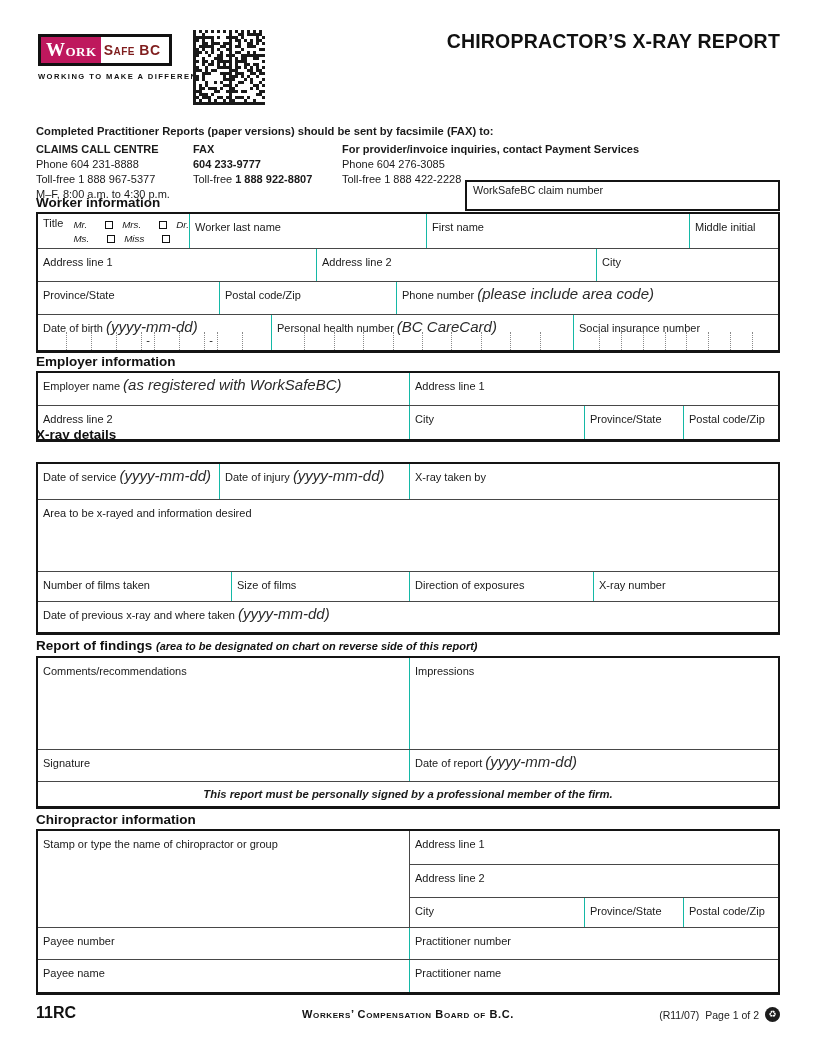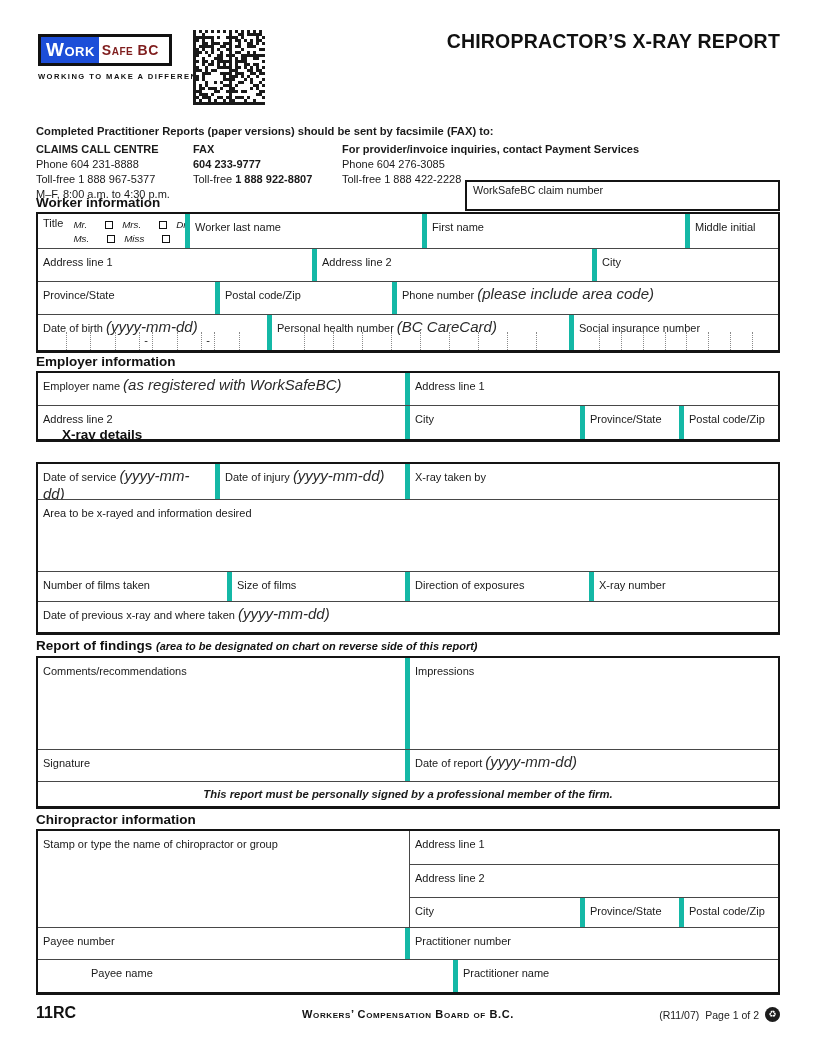--- a/index.html
+++ b/index.html
@@ -7,22 +7,22 @@
   body { font-family: "Liberation Sans", sans-serif; color:#1a1a1a; }
   #page {
     position: relative; width: 816px; height: 1056px; background:#fff;
     outline: 1px solid #e2e2e2; overflow: hidden;
   }
   .abs { position: absolute; }
 
   
   .logo-box { left:38px; top:34px; width:134px; height:32px; border:3px solid #111;
     display:flex; align-items:stretch; background:#fff; }
-  .logo-work { background:#1d4ed8; color:#fff; font-weight:bold; font-variant:small-caps;
-    font-size:19px; line-height:26px; padding:0 4px 0 5px; letter-spacing:0.5px; }
+  .logo-work { background:#be185d; color:#fff; font-weight:bold; font-variant:small-caps;
+    font-size:19px; line-height:26px; padding:0 4px 0 5px; letter-spacing:0.5px;font-family:Liberation Serif, serif; }
   .logo-safe { color:#7f1d1d; font-weight:bold; font-variant:small-caps; font-size:14px;
     line-height:26px; padding:0 3px; letter-spacing:0.5px; white-space:nowrap; }
   .logo-tagline { left:38px; top:72px; font-size:7.6px; font-weight:bold;
     letter-spacing:1.45px; color:#111; }
   .barcode { left:193px; top:30px; width:72px; height:75px; }
   .doc-title { right:36px; top:30px; font-size:19.5px; font-weight:bold;
     letter-spacing:0.2px; color:#111; }
 
   
   .contact { left:36px; top:124px; width:720px; font-size:11px; line-height:15px; }
@@ -37,21 +37,21 @@
     border:2px solid #141414; padding:2px 6px; font-size:10.8px; background:#fff; }
 
   
   .sec-heading { font-size:13.5px; font-weight:bold; color:#111; }
   .sec-heading .sec-hint { font-size:11px; font-weight:bold; font-style:italic; }
 
   
   .ftable { border:2px solid #141414; border-bottom-width:3px; width:744px; background:#fff; }
   .trow { display:flex; border-bottom:1px solid #474747; }
   .trow:last-child { border-bottom:none; }
-  .tcell { position:relative; border-right:5px solid #14b8a6; padding:3px 5px; overflow:hidden; }
+  .tcell { position:relative; border-right:1px solid #14b8a6; padding:3px 5px; overflow:hidden; }
   .tcell:last-child { border-right:none; }
   .lbl { font-size:11px; color:#1a1a1a; }
   .hint { font-size:15px; font-style:italic; color:#2a2a2a; }
 
   
   .title-cell { display:flex; gap:10px; }
   .cb-grid { font-size:9.8px; font-style:italic; padding-top:2px; }
   .cb-line { display:flex; align-items:center; gap:4px; margin-bottom:3px; }
   .cb-opt { display:flex; align-items:center; gap:18px; margin-right:5px; }
   .cbx { width:8px; height:8px; border:1.3px solid #111; display:inline-block; background:#fff; }
@@ -536,21 +536,21 @@
       <div class="tcell" style="flex:1;"><span class="lbl">Address line 1</span></div>
     </div>
     <div class="trow" style="height:33px;">
       <div class="tcell" style="width:372px;"><span class="lbl">Address line 2</span></div>
       <div class="tcell" style="width:175px;"><span class="lbl">City</span></div>
       <div class="tcell" style="width:99px;"><span class="lbl">Province/State</span></div>
       <div class="tcell" style="flex:1;"><span class="lbl">Postal code/Zip</span></div>
     </div>
   </div>
 
-  <div class="abs sec-heading" style="left:36px; top:427px;margin-left:26px;">X-ray details</div>
+  <div class="abs sec-heading" style="left:36px; top:427px;">X-ray details</div>
   <div class="abs ftable" style="left:36px; top:462px;">
     <div class="trow" style="height:36px;">
       <div class="tcell" style="width:182px;"><span class="lbl">Date of service </span><span class="hint">(yyyy-mm-dd)</span></div>
       <div class="tcell" style="width:190px;"><span class="lbl">Date of injury </span><span class="hint">(yyyy-mm-dd)</span></div>
       <div class="tcell" style="flex:1;"><span class="lbl">X-ray taken by</span></div>
     </div>
     <div class="trow" style="height:72px;">
       <div class="tcell" style="flex:1;"><span class="lbl">Area to be x-rayed and information desired</span></div>
     </div>
     <div class="trow" style="height:30px;">
@@ -596,21 +596,21 @@
           <div class="tcell" style="width:175px;"><span class="lbl">City</span></div>
           <div class="tcell" style="width:99px;"><span class="lbl">Province/State</span></div>
           <div class="tcell" style="flex:1;"><span class="lbl">Postal code/Zip</span></div>
         </div>
       </div>
     </div>
     <div class="trow" style="height:32px;">
       <div class="tcell" style="width:372px;"><span class="lbl">Payee number</span></div>
       <div class="tcell" style="flex:1;"><span class="lbl">Practitioner number</span></div>
     </div>
-    <div class="trow" style="height:32px;margin-left:48px;">
+    <div class="trow" style="height:32px;">
       <div class="tcell" style="width:372px;"><span class="lbl">Payee name</span></div>
       <div class="tcell" style="flex:1;"><span class="lbl">Practitioner name</span></div>
     </div>
   </div>
 
   <div class="abs footer-left">11RC</div>
   <div class="abs footer-center">Workers’ Compensation Board of B.C.</div>
   <div class="abs footer-right">
     <span>(R11/07)</span>
     <span>Page 1 of 2</span>

